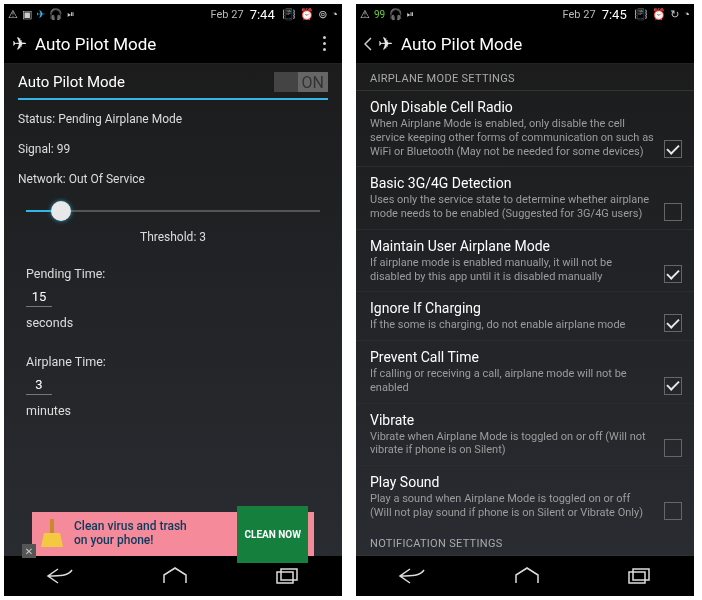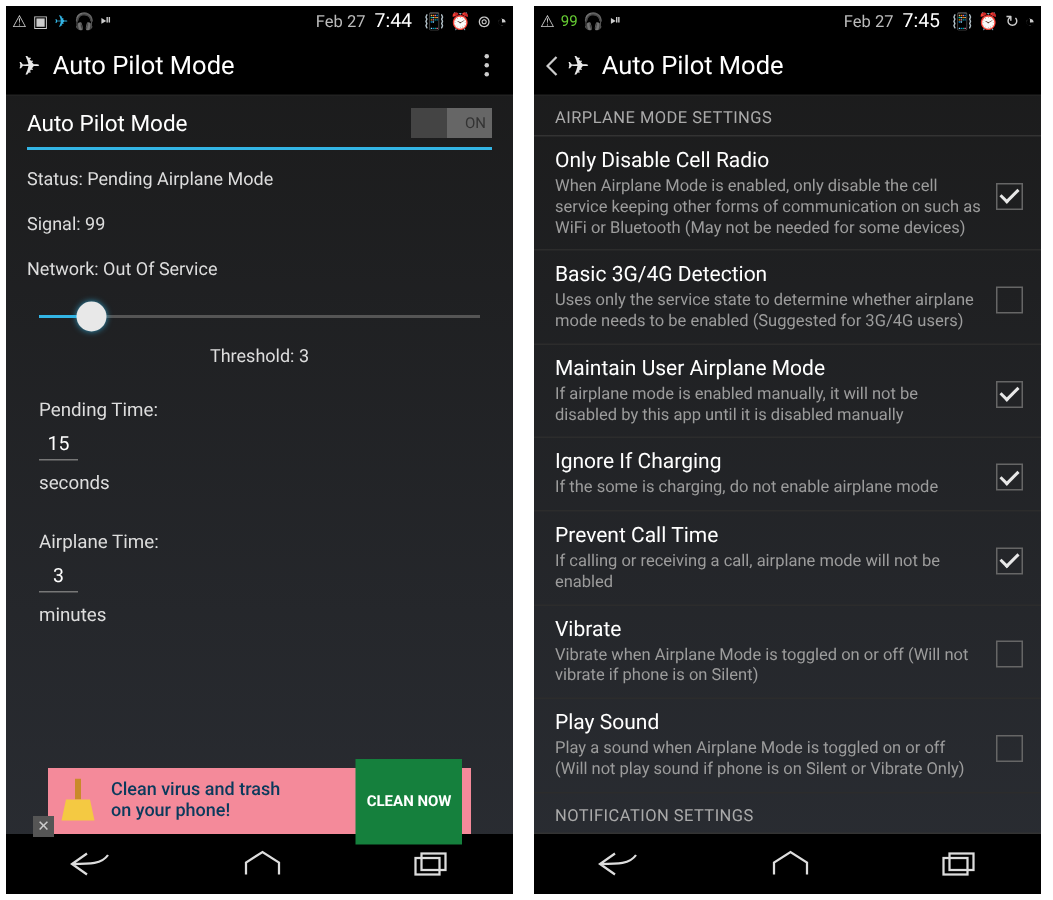--- a/index.html
+++ b/index.html
@@ -53,21 +53,21 @@
   .content { flex: 1; overflow: hidden; padding: 0; }
 
   
   .row-header {
     display: flex; align-items: center; justify-content: space-between;
     padding: 8px 14px 6px 14px;
   }
   .row-header .label { font-size: 15px; color: #fff; }
   .cyan-underline { height: 2px; background: #33b5e5; margin: 0 14px 8px 14px; }
   .toggle {
-    width: 54px; height: 20px; background: #666; position: relative; font-size: 10px;
+    width: 54px; height: 20px; background: #666; position: relative; font-size: 16px;
     display: flex; align-items: center; justify-content: flex-end; padding-right: 4px;
     color: #333;
   }
   .toggle::before { content:""; position:absolute; left:0; top:0; width:24px; height:20px; background:#444; }
   .info-text { font-size: 12px; color: #ddd; padding: 4px 14px; }
   .slider-wrap { padding: 20px 22px 4px 22px; }
   .slider {
     height: 2px; background: #555; position: relative;
   }
   .slider .fill { position: absolute; left: 0; top: 0; height: 2px; background: #33b5e5; width: 12%; }
@@ -90,21 +90,21 @@
     height: 40px; background: #000; display: flex; align-items: center; justify-content: space-around;
   }
   .navbar svg { display: block; }
 
   
   .section-header {
     font-size: 11px; color: #aaa; padding: 8px 2px 5px 14px; letter-spacing: .3px;
     border-bottom: 1px solid #333;
   }
   .setting {
-    display: flex; align-items: center; gap: 10px;
+    display: flex; align-items: flex-end; gap: 10px;
     padding: 8px 12px 8px 14px; border-bottom: 1px solid #2c2c2c;
   }
   .setting .text { flex: 1; }
   .setting .title-t { font-size: 14px; color: #fff; }
   .setting .desc { font-size: 11px; color: #9c9c9c; line-height: 1.25; margin-top: 2px; }
   .checkbox {
     width: 18px; height: 18px; border: 1px solid #666; margin-top: 4px;
     display: flex; align-items: center; justify-content: center; flex-shrink: 0;
     color: #ddd;
   }

